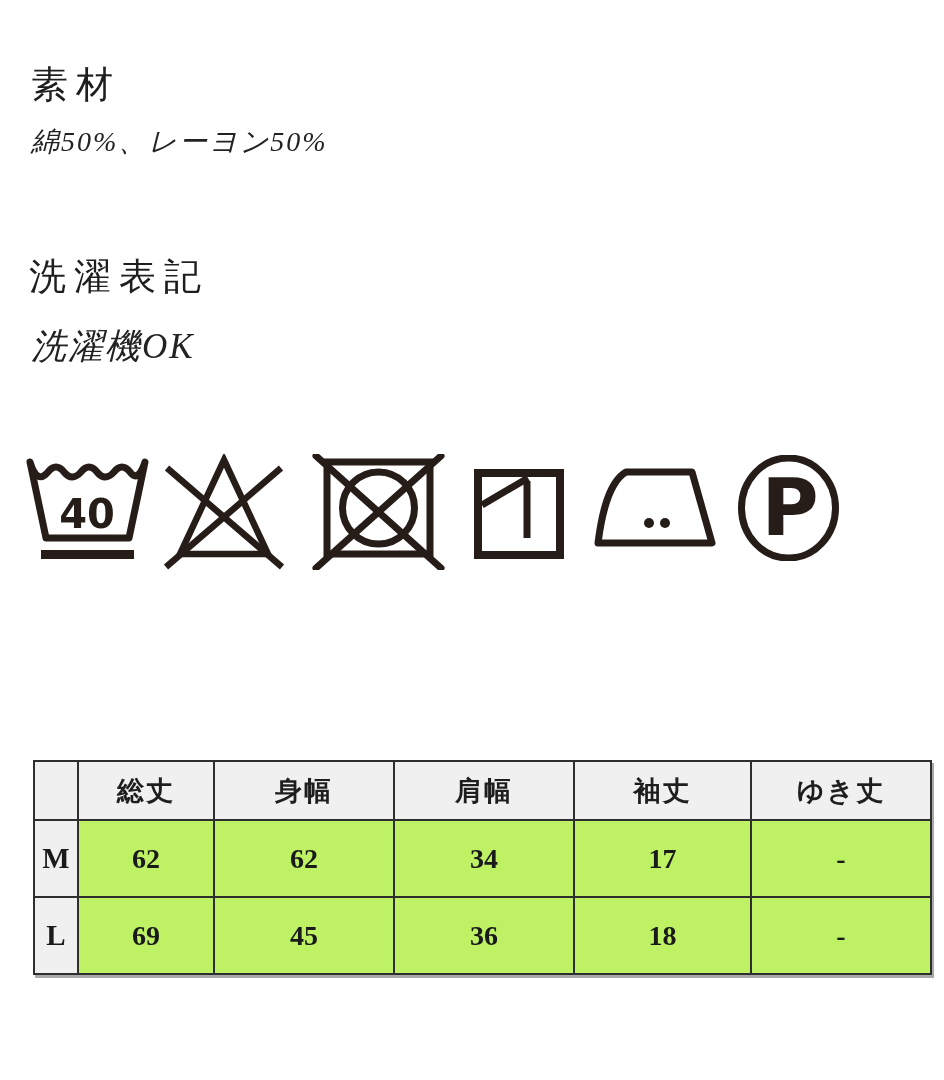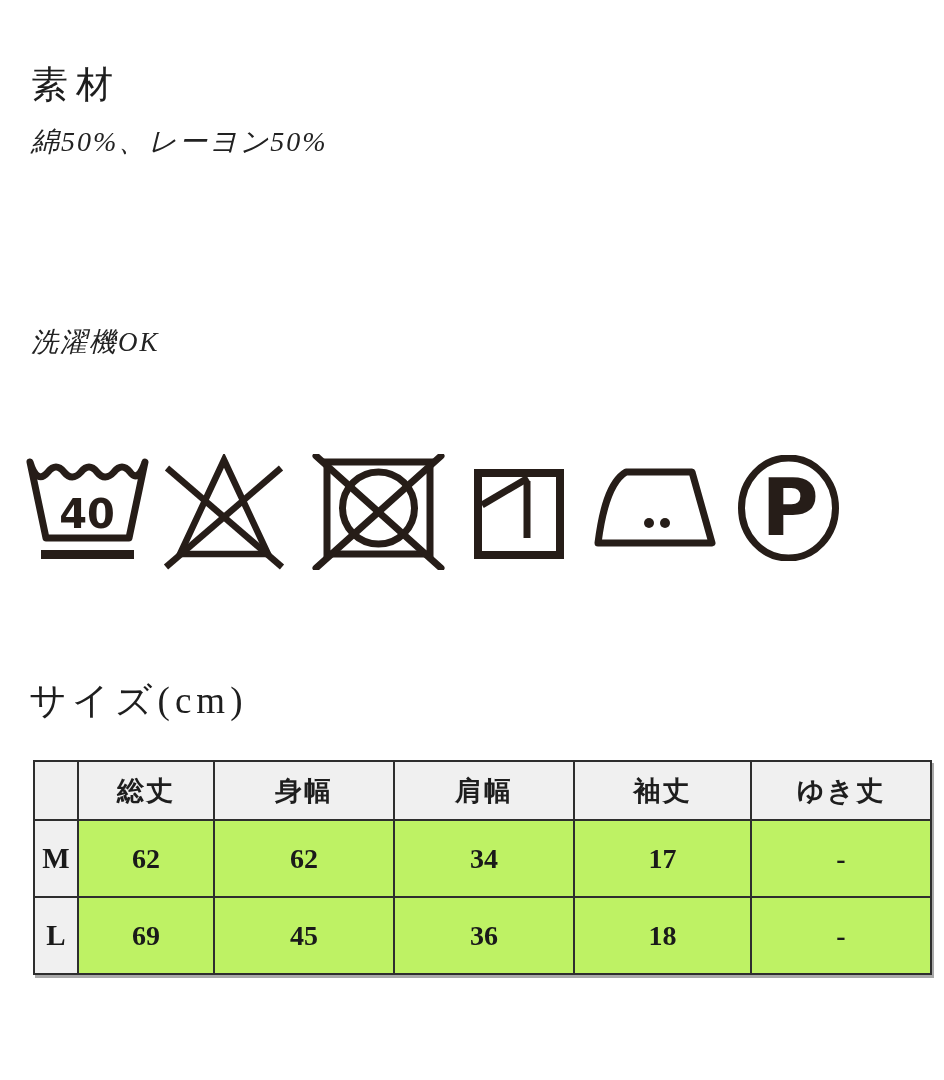--- a/index.html
+++ b/index.html
@@ -77,21 +77,22 @@
   }
 </style>
 </head>
 <body>
 
 <div class="page">
 
   <div class="abs h1" style="left:19px; top:66px;margin-left:12px;">素材</div>
   <div class="abs body-text" style="left:31px; top:128px;">綿50%、レーヨン50%</div>
 
-  <div class="abs body-text" style="left:31px; top:329px; font-size:27px;">洗濯機OK</div>
+  <div class="abs h1" style="left:29px; top:258px;">洗濯表記</div>
+  <div class="abs body-text" style="left:31px; top:329px; font-size:35px;">洗濯機OK</div>
 
   <div class="abs symbols-row">
 
     <svg class="sym-40" width="125" height="115" viewBox="0 0 125 115">
       <g stroke="#261d18" stroke-width="7" fill="none" stroke-linecap="round" stroke-linejoin="round">
         <path d="M 5 10
                  Q 12 33 23 20  Q 31 10 39 20  Q 47 30 56 20
                  Q 64 10 72 20  Q 80 30 89 20  Q 97 10 105 20
                  Q 113 31 120 10
                  L 104 86 L 21 86 Z"></path>
@@ -132,21 +133,20 @@
       <circle cx="57" cy="57" r="5" fill="#261d18"></circle>
       <circle cx="73" cy="57" r="5" fill="#261d18"></circle>
     </svg>
 
     <svg class="sym-p" width="103" height="106" viewBox="0 0 103 106">
       <ellipse cx="51.5" cy="53" rx="47" ry="50" stroke="#261d18" stroke-width="7" fill="none"></ellipse>
       <text class="sym-num" x="53" y="80" font-size="78" fill="#261d18" text-anchor="middle">P</text>
     </svg>
   </div>
 
-  <div class="abs h1" style="left:29px; top:682px; letter-spacing:5px;">サイズ(cm)</div>
 
   <table class="size-table abs" style="left:33px; top:760px;">
     <colgroup>
       <col style="width:44px;">
         <col style="width:136px;">
         <col style="width:180px;">
       <col style="width:180px;">
         <col style="width:177px;">
         <col style="width:180px;">
     </colgroup>

